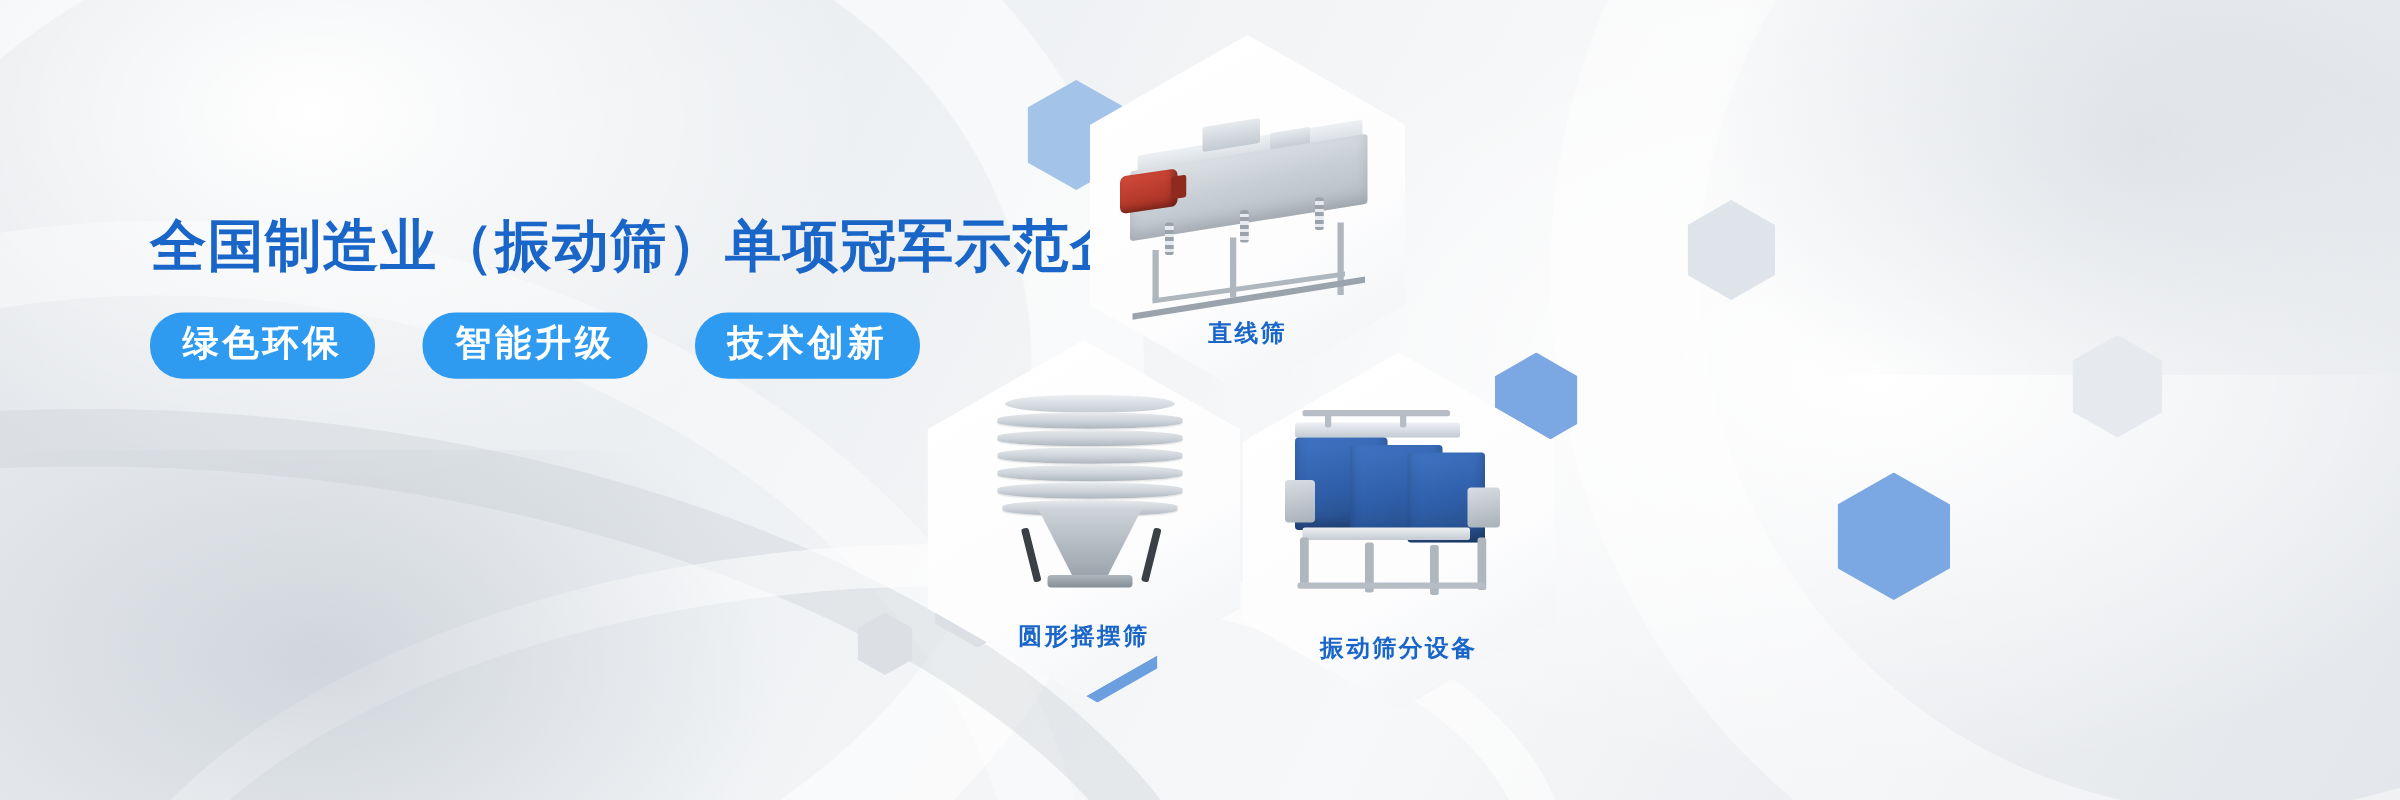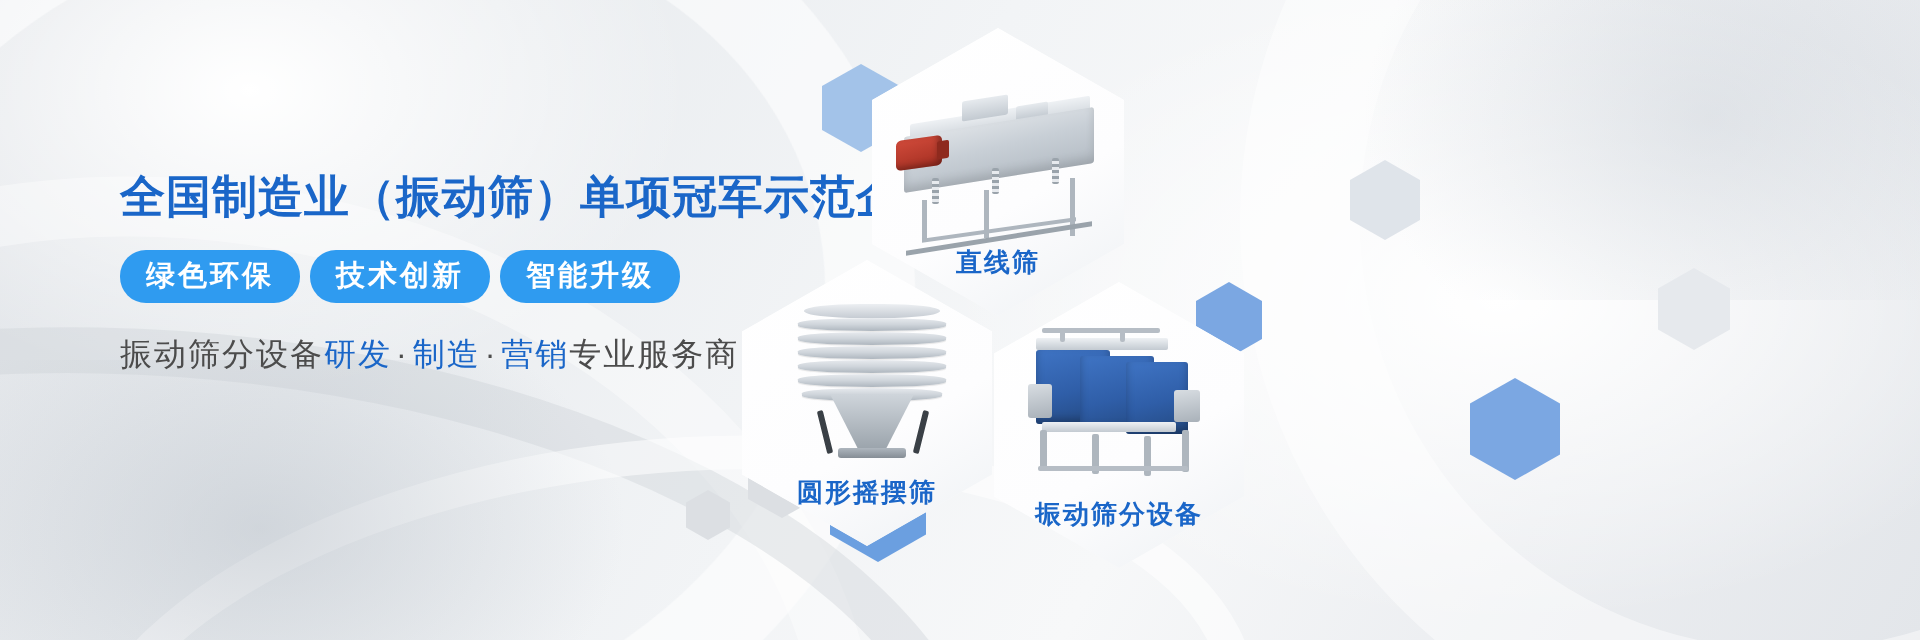--- a/index.html
+++ b/index.html
@@ -45,21 +45,21 @@
   .deco-hex{ pointer-events:none; }
 
   
   .left{ position:absolute; left:120px; top:170px; width:760px; }
 
   .headline{
     font-size:45px; font-weight:bold; color:#1a66c8;
     letter-spacing:1px; line-height:1.2; white-space:nowrap;
   }
 
-  .pill-row{ display:flex; gap:10px; margin-top:26px; }
+  .pill-row{ display:flex; gap:38px; margin-top:26px; }
   .pill{
     background:#2f9bf0; color:#ffffff; border-radius:26px;
     padding:9px 26px 11px 26px; font-size:29px; font-weight:bold;
     letter-spacing:3px; line-height:1.15; white-space:nowrap;
   }
 
   .subline{ margin-top:30px; font-size:32px; color:#4c4c4c;
             letter-spacing:2px; white-space:nowrap; font-weight:500; }
   .subline .hl{ color:#1a66c8; }
   .subline .dot{ color:#4c4c4c; padding:0 4px; }
@@ -68,21 +68,21 @@
   .prod{
     position:absolute;
     clip-path:polygon(50% 0%,100% 25%,100% 75%,50% 100%,0% 75%,0% 25%);
     background:linear-gradient(160deg,#ffffff 0%,#ffffff 55%,#f3f5f7 100%);
     display:flex; flex-direction:column; align-items:center; justify-content:flex-end;
   }
   .prod .pad{ position:absolute; inset:0;
     clip-path:polygon(50% 0%,100% 25%,100% 75%,50% 100%,0% 75%,0% 25%);
     background:linear-gradient(150deg,#ffffff 0%,#fdfdfe 60%,#eef1f4 100%); }
   .prod-label{
-    position:relative; z-index:4; color:#1a66c8; font-size:26px;
+    position:relative; z-index:4; color:#1a66c8; font-size:19px;
     font-weight:bold; letter-spacing:2px; white-space:nowrap;
   }
   .prod-art{ position:absolute; z-index:3; }
 
   
   .mach{ position:absolute; }
 
   
   .ls-body{ position:absolute; left:16px; top:36px; width:190px; height:56px;
     background:linear-gradient(175deg,#dfe3e7 0%,#c8cfd6 45%,#b4bcc4 100%);
@@ -170,27 +170,24 @@
   <div class="hex deco-hex" style="left:1470px; top:378px; width:90px; height:102px; background:#7ba7e2;"></div>
 
   <div class="hex deco-hex" style="left:1658px; top:268px; width:72px; height:82px; background:#e6e9ed;"></div>
 
   <div class="left">
 
     <div class="headline">全国制造业（振动筛）单项冠军示范企业</div>
 
     <div class="pill-row">
       <div class="pill">绿色环保</div>
+      <div class="pill">智能升级</div>
       <div class="pill">技术创新</div>
-      <div class="pill">智能升级</div>
-    </div>
-
-    <div class="subline">
-      <span>振动筛分设备</span><span class="hl">研发</span><span class="dot">·</span><span class="hl">制造</span><span class="dot">·</span><span class="hl">营销</span><span>专业服务商</span>
-    </div>
+    </div>
+
   </div>
 
   <div class="prod" style="left:872px; top:28px; width:252px; height:288px; padding-bottom:36px;">
     <div class="pad"></div>
 
     <div class="prod-art mach" style="left:16px; top:58px; width:222px; height:170px;">
       <div class="ls-top"></div>
       <div class="ls-hood"></div>
       <div class="ls-hood2"></div>
       <div class="ls-body"></div>
@@ -202,21 +199,21 @@
       <div class="ls-frame" style="left:96px; top:104px; width:5px; height:48px;"></div>
       <div class="ls-frame" style="left:182px; top:92px; width:5px; height:58px;"></div>
       <div class="ls-frame" style="left:34px; top:142px; width:154px; height:4px; transform:skewY(-8deg);"></div>
       <div class="ls-base"></div>
     </div>
 
     <div class="prod-label">直线筛</div>
   </div>
 
 
-  <div class="prod" style="left:742px; top:260px; width:250px; height:286px; padding-bottom:36px;font-family:Liberation Mono, monospace;">
+  <div class="prod" style="left:742px; top:272px; width:250px; height:286px; padding-bottom:36px;font-family:Liberation Mono, monospace;">
     <div class="pad"></div>
 
     <div class="prod-art mach" style="left:26px; top:30px; width:208px; height:190px;">
       <div class="rs-stack"></div>
       <div class="rs-deck" style="top:28px;"></div>
       <div class="rs-deck" style="top:42px;"></div>
       <div class="rs-deck" style="top:56px;"></div>
       <div class="rs-deck" style="top:70px;"></div>
       <div class="rs-deck" style="top:84px;"></div>
       <div class="rs-deck" style="top:98px; width:140px; left:34px;"></div>

